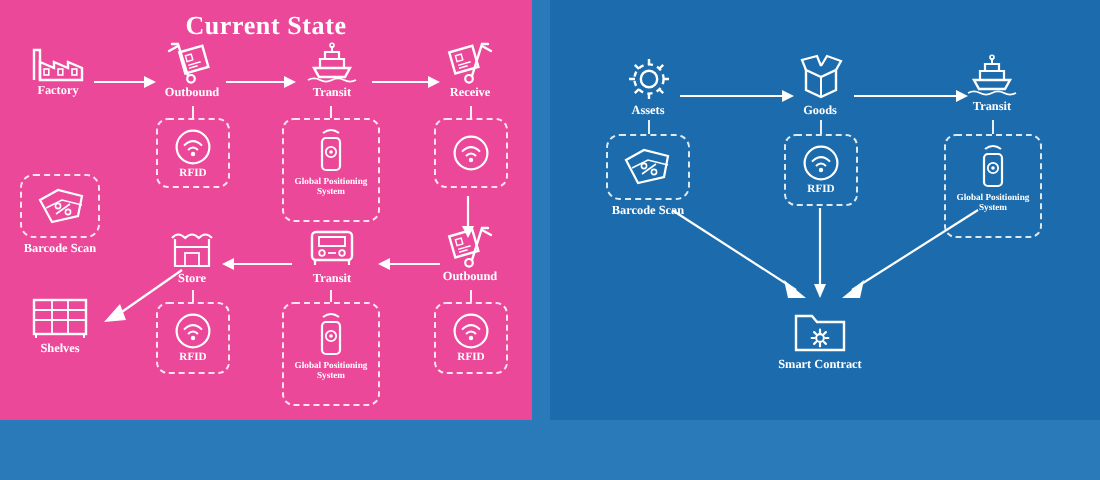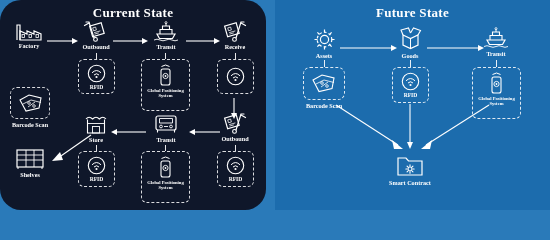--- a/index.html
+++ b/index.html
@@ -3,21 +3,21 @@
 <meta charset="utf-8">
 <style>
   html,body{margin:0;padding:0;}
   body{
     width:550px;height:210px;overflow:hidden;
     font-family:"Liberation Serif",serif;
     background:#2a7ab9;
   }
   #diagram{position:relative;width:550px;height:210px;}
   .panel{position:absolute;top:0;height:210px;}
-  #panel-left{left:0;width:266px;background:#0f172a;border-radius:21px;}
+  #panel-left{left:0;width:266px;background:#ec4899;}
   #panel-right{left:275px;width:275px;background:#1c6cad;}
 
   .panel-title{
     position:absolute;width:100%;text-align:center;
     color:#ffffff;font-weight:bold;font-size:13px;
     letter-spacing:.3px;top:5px;
   }
 
   
   .node{position:absolute;text-align:center;color:#fff;}
@@ -304,21 +304,20 @@
           <circle cx="9.5" cy="13" r="1.1" fill="#fff"></circle>
           <path d="M7 11 q2.5 -2.5 5 0" fill="none" stroke="#fff" stroke-width="1"></path>
           <path d="M5 8.8 q4.5 -4.5 9 0" fill="none" stroke="#fff" stroke-width="1"></path>
         </svg>
       </span>
       <div class="label">RFID</div>
     </div>
   </div>
 
   <div class="panel" id="panel-right">
-    <div class="panel-title">Future State</div>
 
     <div class="conn" style="left:65px;top:44px;">
       <svg width="58" height="8" viewBox="0 0 58 8">
         <line x1="0" y1="4" x2="51" y2="4" stroke="#ffffff" stroke-width="1.1"></line>
         <polygon points="51,1 57,4 51,7" fill="#ffffff"></polygon>
       </svg>
     </div>
     <div class="conn" style="left:152px;top:44px;">
       <svg width="58" height="8" viewBox="0 0 58 8">
         <line x1="0" y1="4" x2="51" y2="4" stroke="#ffffff" stroke-width="1.1"></line>

